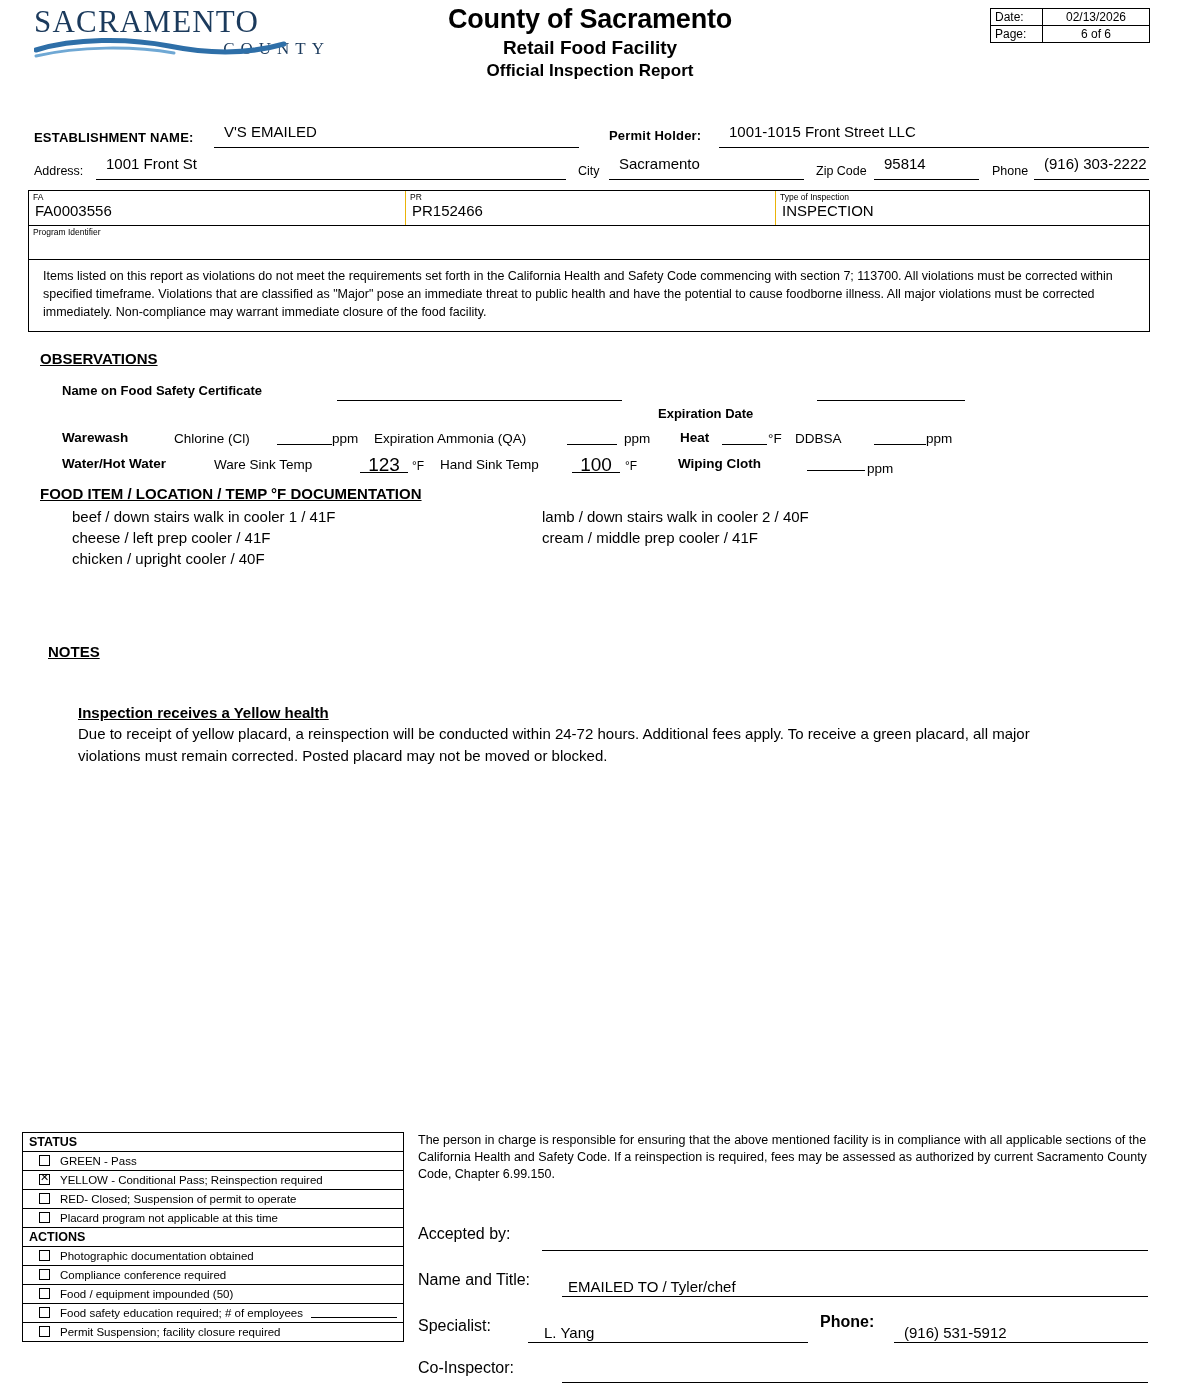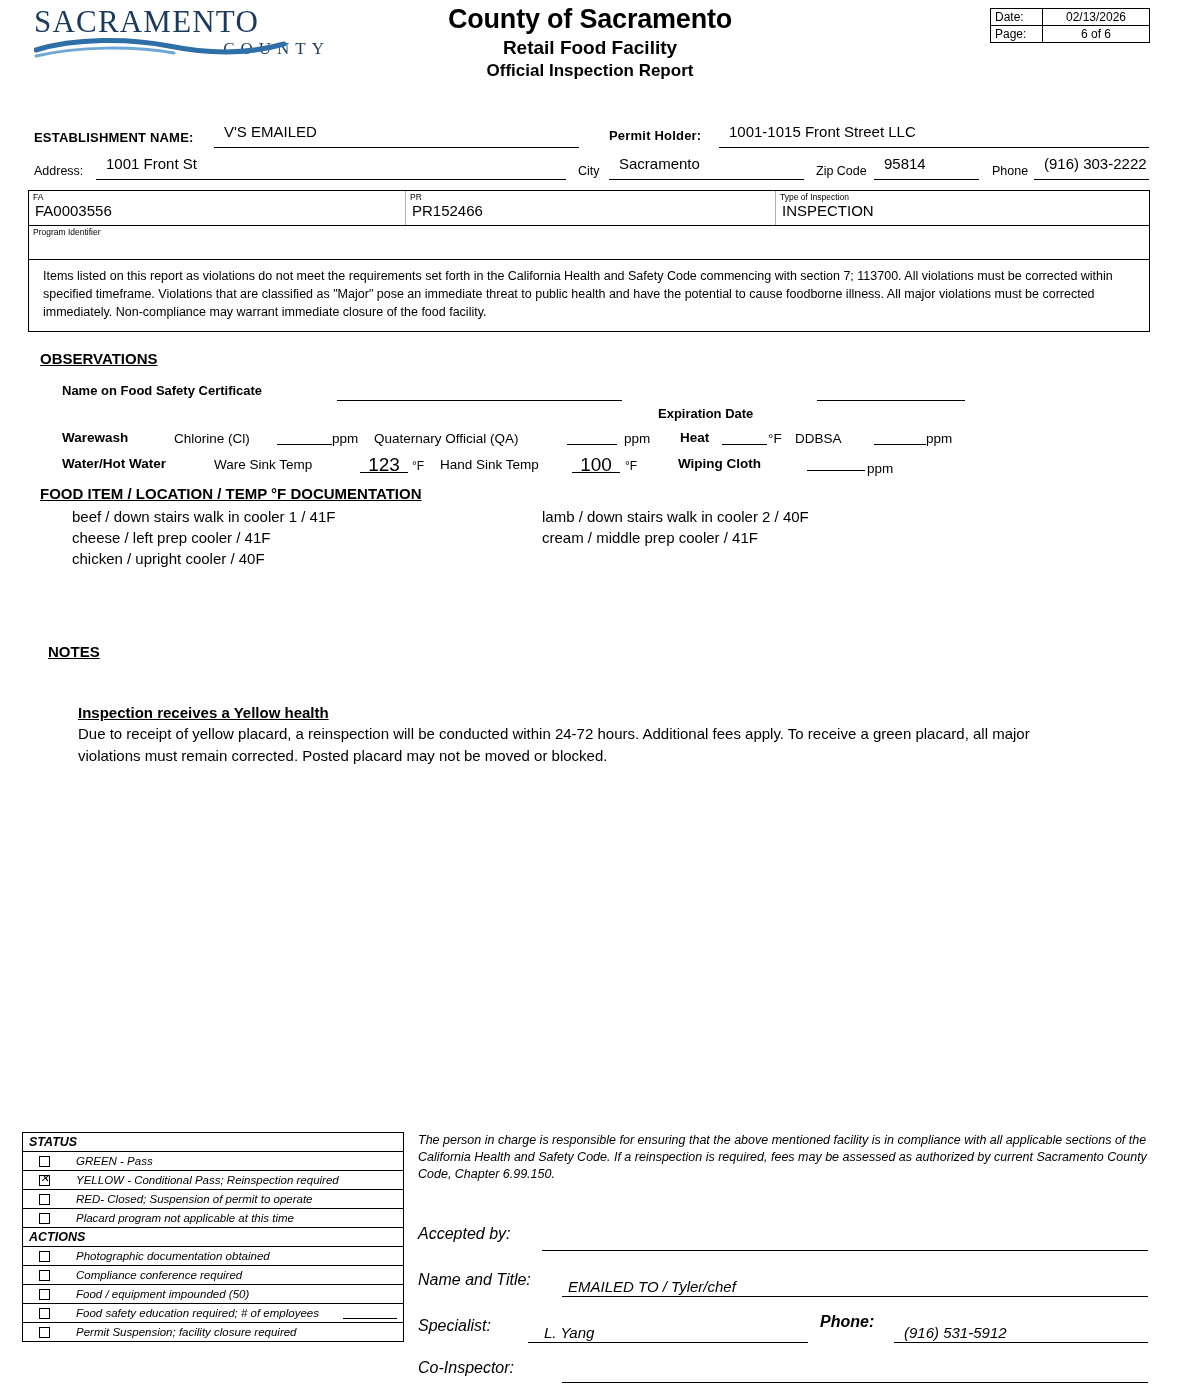--- a/index.html
+++ b/index.html
@@ -113,33 +113,32 @@
 
   .notes-title {
     font-size: 15px; font-weight: bold; text-decoration: underline;
     margin: 72px 0 0 48px;
   }
   .notes-body { margin: 44px 0 0 78px; font-size: 15px; width: 1000px; }
   .notes-head { font-weight: bold; text-decoration: underline; }
   .notes-text { margin-top: 2px; line-height: 1.45; }
 
   
-  .bottom { position: absolute; left: 0; bottom: 0; width: 1178px; height: 252px; font-style: italic; }
+  .bottom { position: absolute; left: 0; bottom: 0; width: 1178px; height: 252px; }
   .status-box {
     position: absolute; left: 22px; top: 0; width: 382px;
     border: 1px solid #000; font-size: 11.5px;
   }
   .status-box .hdr {
     font-weight: bold; font-size: 12.5px; padding: 2px 6px;
     border-bottom: 1px solid #000;
   }
   .status-box .item {
-    display: flex; align-items: flex-end; padding: 3px 6px;
+    display: flex; align-items: flex-start; padding: 3px 6px;
     border-bottom: 1px solid #000;
-    gap: 16px;
   }
   .status-box .item:last-child { border-bottom: none; }
   .cb {
     width: 11px; height: 11px; border: 1.4px solid #000;
     margin-right: 10px; margin-left: 10px; flex: 0 0 auto;
     position: relative; background: #fff;
   }
   .cb.checked::after {
     content: "\2715";
     position: absolute; left: 0px; top: -3px;
@@ -258,21 +257,21 @@
 </div>
 
 <div class="ww">
   <div class="ww-line">
     <span class="abs bold" style="left:0; top:3px;">Warewash</span>
     <span class="abs" style="left:112px; top:4px;">Chlorine (Cl)</span>
     <span class="abs ul-short" style="left:215px; top:2px; width:55px; height:16px;">
       <span class="handval"></span>
     </span>
     <span class="abs" style="left:270px; top:4px;">ppm</span>
-    <span class="abs" style="left:312px; top:4px;">Quaternary Official (QA)</span>
+    <span class="abs" style="left:312px; top:4px;">Expiration Ammonia (QA)</span>
     <span class="abs ul-short" style="left:505px; top:2px; width:50px; height:16px;">
       <span class="handval"></span>
     </span>
     <span class="abs" style="left:562px; top:4px;">ppm</span>
     <span class="abs bold" style="left:618px; top:3px;">Heat</span>
     <span class="abs ul-short" style="left:660px; top:2px; width:45px; height:16px;">
       <span class="handval"></span>
     </span>
     <span class="abs" style="left:706px; top:4px;">°F</span>
     <span class="abs" style="left:733px; top:4px;">DDBSA</span>

